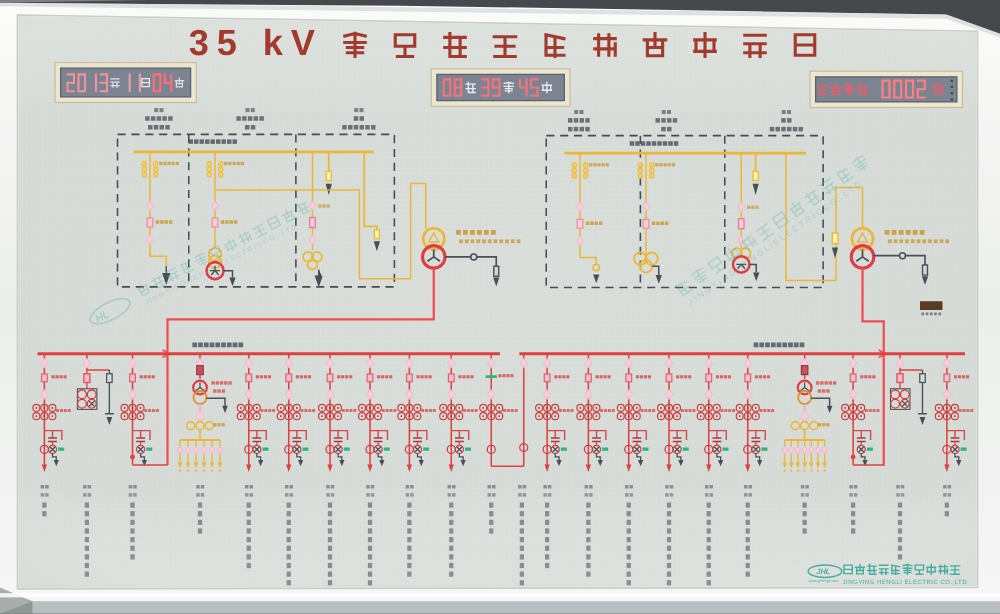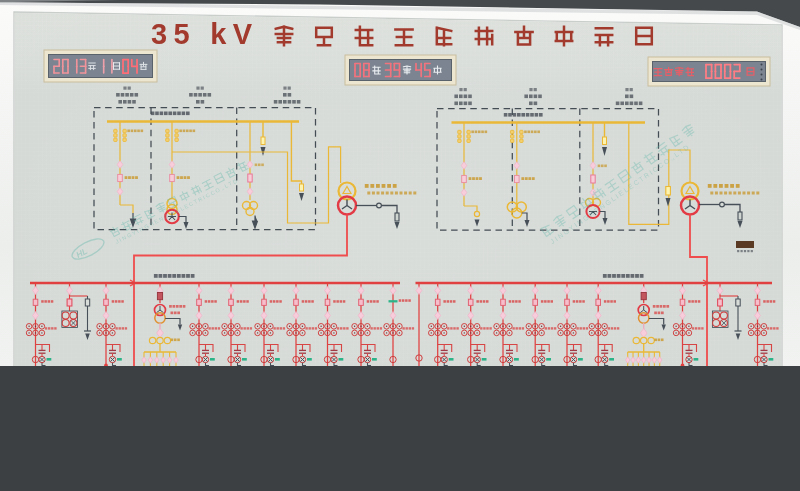--- a/index.html
+++ b/index.html
@@ -1,15 +1,15 @@
 <!DOCTYPE html>
 <html><head><meta charset="utf-8"><title>35kV substation mimic board</title>
 <style>
 html,body{margin:0;padding:0;background:#3c4043;font-family:"Liberation Sans",sans-serif;}
-#wrap{width:800px;height:366px;overflow:hidden;position:relative;filter:blur(0.28px);}
+#wrap{width:800px;height:491px;overflow:hidden;position:relative;filter:blur(0.28px);}
 </style></head>
 <body>
 <div id="wrap">
 <svg width="800" height="491" viewBox="0 0 800 491">
 <defs>
 <linearGradient id="frameg" x1="0" y1="0" x2="0" y2="1">
 <stop offset="0" stop-color="#fbfbfa"></stop>
           <stop offset="0.5" stop-color="#eceeec"></stop>
           <stop offset="1" stop-color="#f6f7f6"></stop>
 </linearGradient>

